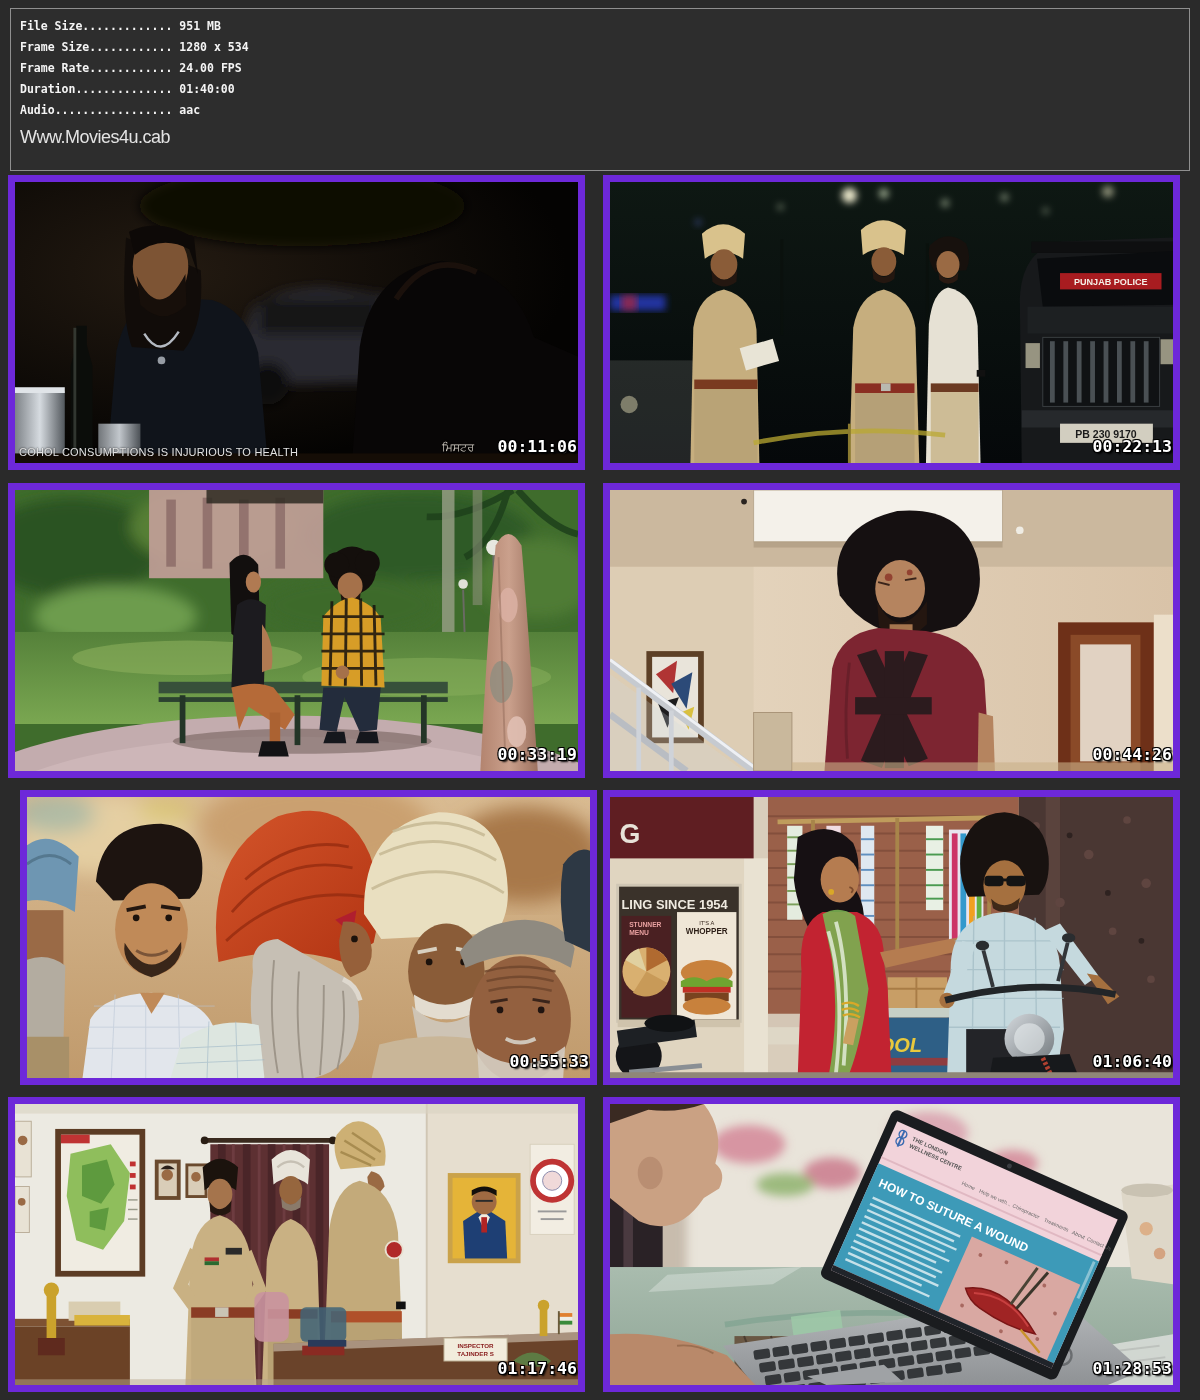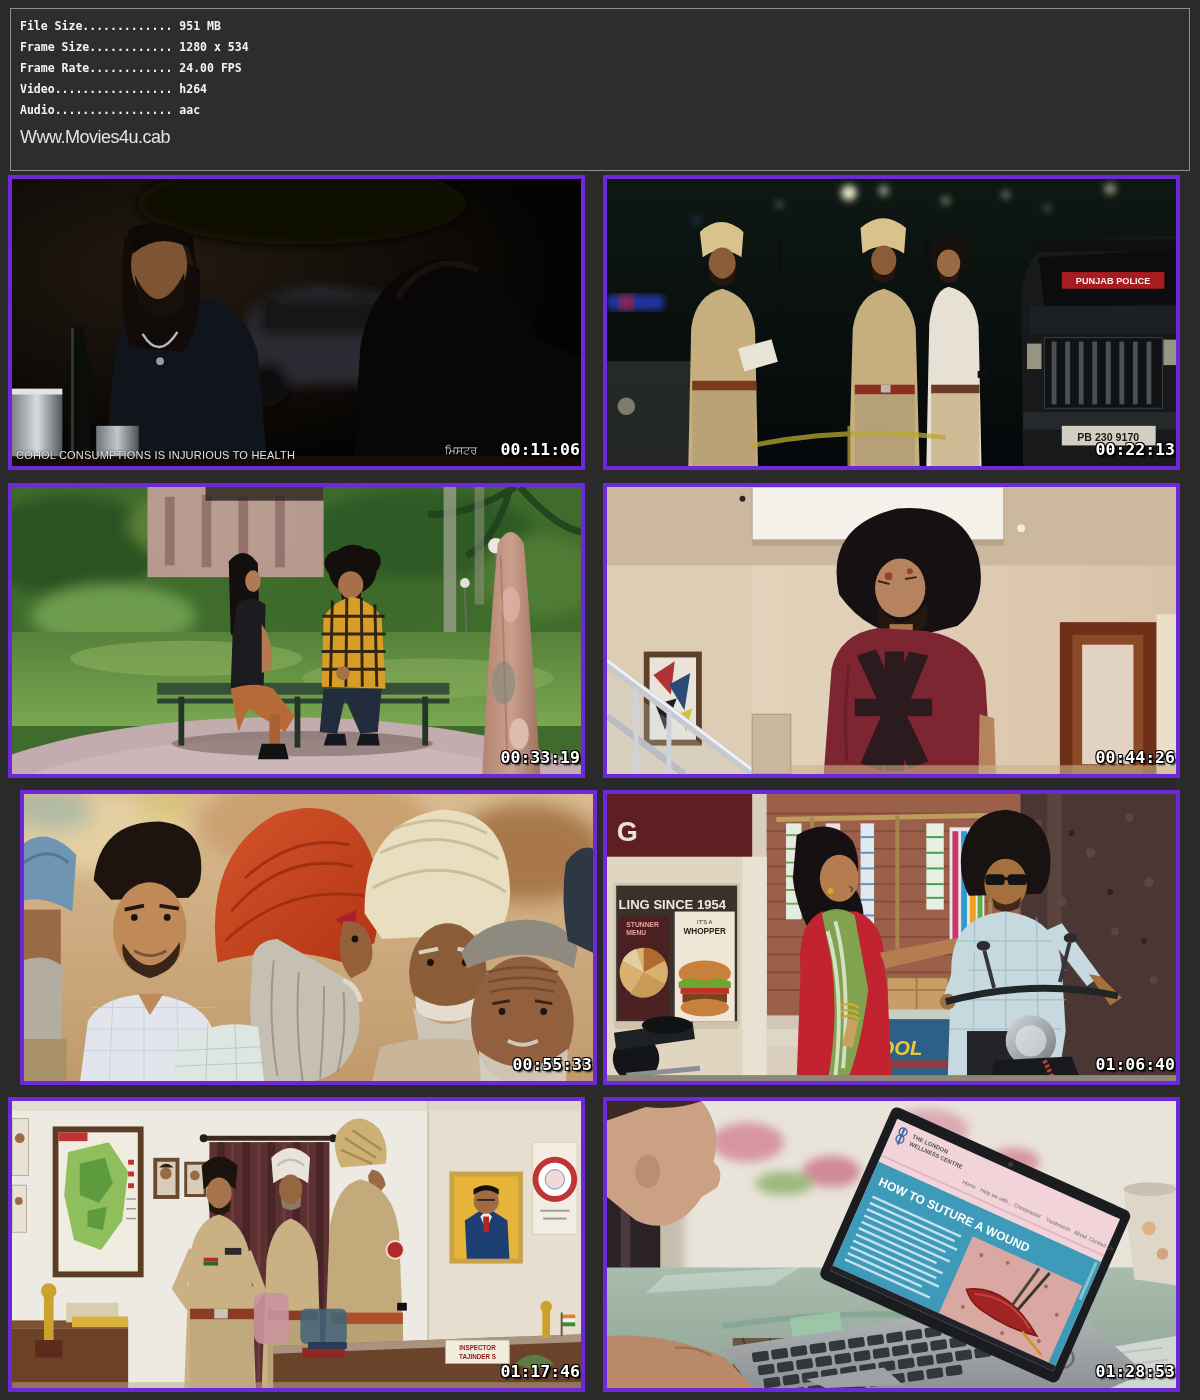--- a/index.html
+++ b/index.html
@@ -6,41 +6,41 @@
   .page{position:relative;width:1200px;height:1400px;background:#2a2a2a;overflow:hidden;
         font-family:"Liberation Sans",sans-serif;}
   .info-panel{position:absolute;left:10px;top:8px;width:1180px;height:163px;box-sizing:border-box;
         background:#2d2d2d;border:1px solid #8f8f8f;padding:7px 0 0 9px;}
   .info-line{font-family:"DejaVu Sans Mono",monospace;font-weight:bold;font-size:11.5px;
         line-height:21px;color:#f4f4f4;white-space:pre;}
   .info-line .val{padding-left:7px;}
   .watermark{font-family:"Liberation Sans",sans-serif;font-size:18px;line-height:30px;
         color:#e3e3e3;letter-spacing:-0.5px;margin-top:1px;}
   .shot{position:absolute;width:577px;height:295px;margin:0;box-sizing:border-box;
-        border:4px solid #6d28d9;background:#000;overflow:hidden;}
+        border:7px solid #6d28d9;background:#000;overflow:hidden;}
   .shot svg{display:block;width:100%;height:100%;}
   .ts{position:absolute;right:1px;bottom:7px;font-family:"DejaVu Sans Mono",monospace;
         font-weight:bold;font-size:16.5px;color:#ffffff;
         text-shadow:-1px -1px 0 #000,1px -1px 0 #000,-1px 1px 0 #000,1px 1px 0 #000,2px 2px 2px #000;}
   .warning{position:absolute;left:4px;bottom:5px;font-size:11px;color:#e2e2e2;
         letter-spacing:.2px;text-shadow:0 0 2px #000;}
   .sub-l{position:absolute;right:104px;bottom:9px;font-size:11px;color:#d6d0c6;text-shadow:0 0 2px #000;margin-left:25px;}
   .sub-r{position:absolute;right:3px;bottom:9px;font-size:11px;color:#d6d0c6;text-shadow:0 0 2px #000;}
   text{font-family:"Liberation Sans",sans-serif;}
 </style>
 </head>
 <body>
 
 <div class="page">
 
   <div class="info-panel">
     <div class="info-line"><span>File Size</span><span>.............</span><span class="val">951 MB</span></div>
     <div class="info-line"><span>Frame Size</span><span>............</span><span class="val">1280 x 534</span></div>
     <div class="info-line"><span>Frame Rate</span><span>............</span><span class="val">24.00 FPS</span></div>
-    <div class="info-line"><span>Video</span><span>.................</span><span class="val">h264</span></div>
+    <div class="info-line"><span>Duration</span><span>..............</span><span class="val">01:40:00</span></div>
     <div class="info-line"><span>Audio</span><span>.................</span><span class="val">aac</span></div>
     <div class="watermark">Www.Movies4u.cab</div>
   </div>
 
   <figure class="shot" style="left:8px;top:175px;">
     <svg viewBox="0 0 588 293" preserveAspectRatio="none">
       <defs>
         <radialGradient id="s1g" cx="28%" cy="32%" r="70%">
             <stop offset="0" stop-color="#231a11"></stop>
             <stop offset="1" stop-color="#040302"></stop>

